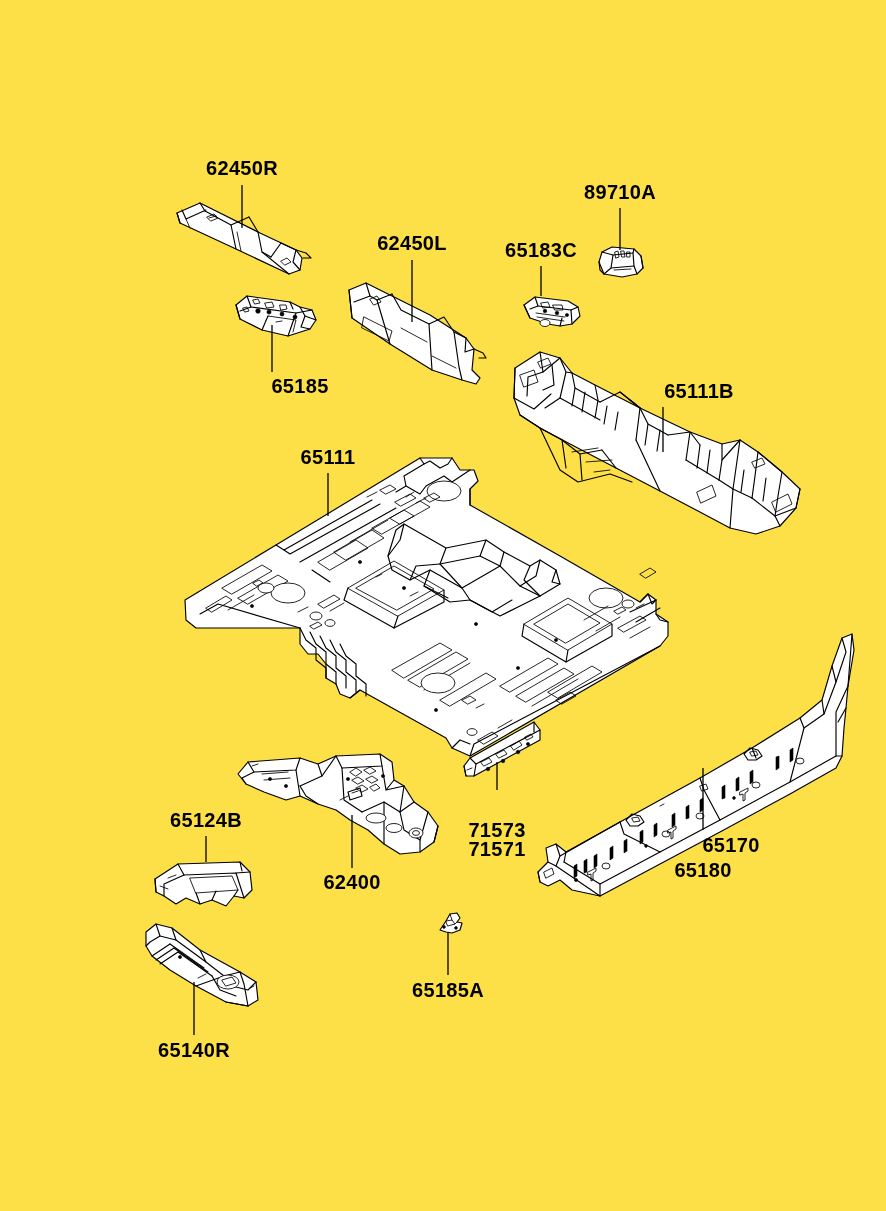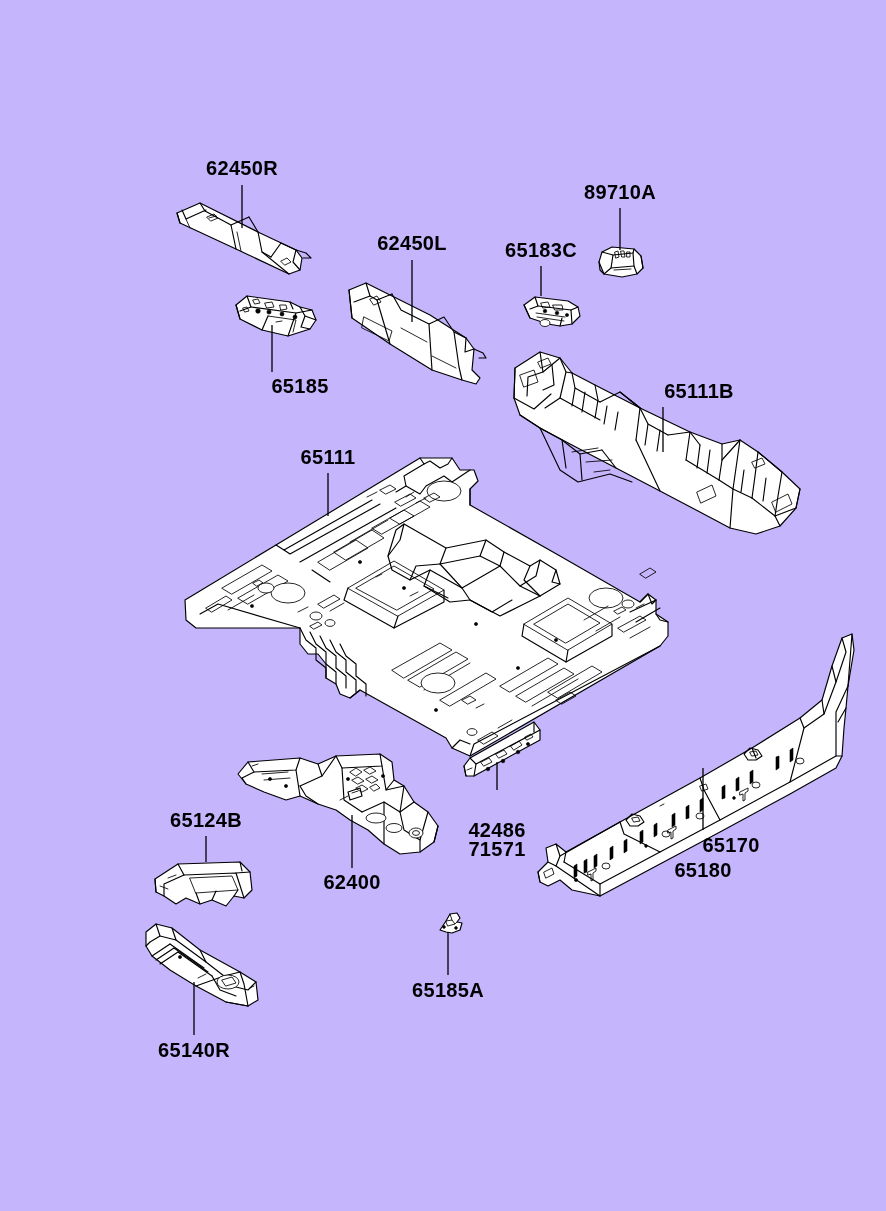--- a/index.html
+++ b/index.html
@@ -5,21 +5,21 @@
 <style>
   html, body {
     margin: 0;
     padding: 0;
     background: #ffffff;
   }
   #diagram-root {
     position: relative;
     width: 886px;
     height: 1211px;
-    background: #c4b5fd;
+    background: #fde047;
     font-family: "Liberation Sans", sans-serif;
     overflow: hidden;
   }
   #diagram-svg {
     position: absolute;
     left: 0;
     top: 0;
     width: 886px;
     height: 1211px;
   }
@@ -531,21 +531,21 @@
   <div class="part-label lbl-center" style="left:541px; top:238px;">65183C</div>
 
   <div class="part-label lbl-center" style="left:620px; top:180px;text-align:center;">89710A</div>
 
   <div class="part-label lbl-center" style="left:699px; top:379px;">65111B</div>
 
   <div class="part-label lbl-center" style="left:328px; top:445px;">65111</div>
 
   <div class="part-label lbl-center" style="left:497px; top:793px;margin-top:44px;">71571</div>
 
-  <div class="part-label lbl-center" style="left:497px; top:818px;">42486</div>
+  <div class="part-label lbl-center" style="left:497px; top:818px;">71573</div>
 
   <div class="part-label lbl-center" style="left:703px; top:833px;margin-left:28px;">65170</div>
 
   <div class="part-label lbl-center" style="left:703px; top:858px;text-align:right;">65180</div>
 
   <div class="part-label lbl-center" style="left:206px; top:808px;">65124B</div>
 
   <div class="part-label lbl-center" style="left:352px; top:870px;">62400</div>
 
   <div class="part-label lbl-center" style="left:448px; top:978px;">65185A</div>

